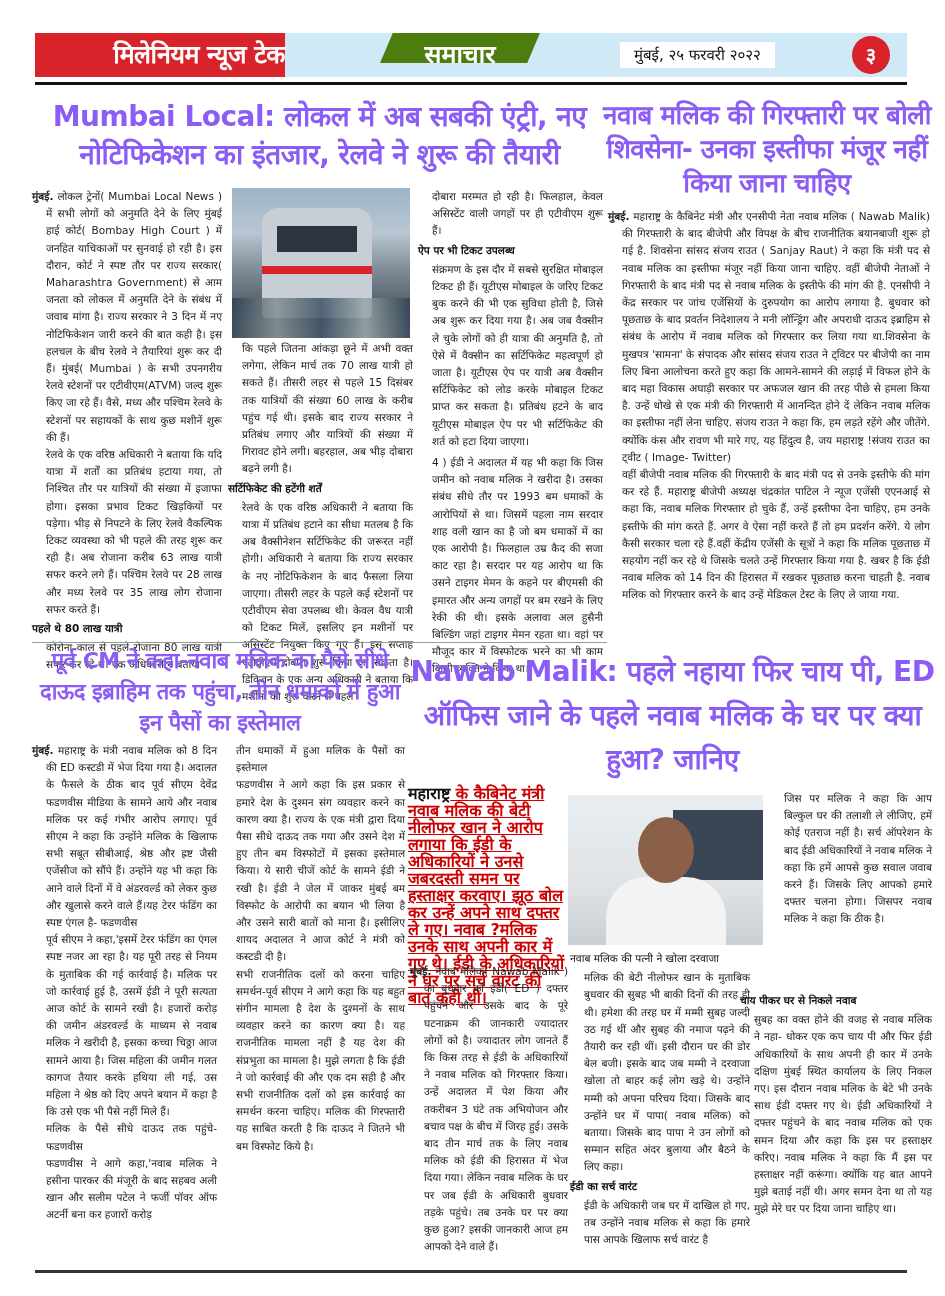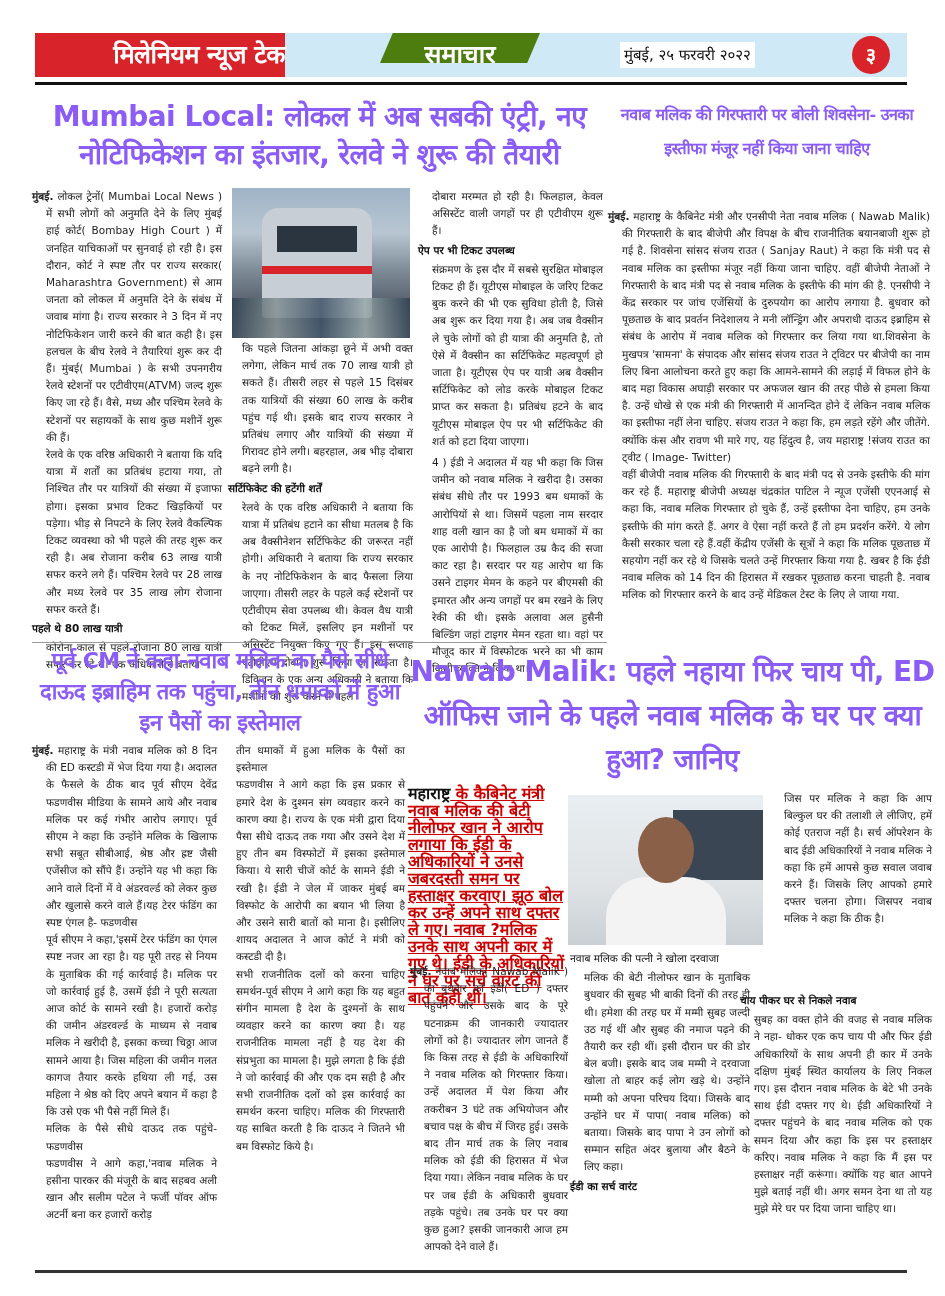--- a/index.html
+++ b/index.html
@@ -7,29 +7,29 @@
   body { font-family: "DejaVu Sans", sans-serif; color: #111; position: relative; }
 
   
   .masthead { position: absolute; left: 35px; top: 33px; width: 872px; height: 44px; background: #cfe9f6; }
   .brand { position: absolute; left: 0; top: 0; width: 250px; height: 44px; background: #d8232a; color: #fff;
            font-weight: bold; font-size: 25px; line-height: 44px; text-align: right; letter-spacing: -0.5px; }
   .section { position: absolute; left: 175px; top: 0; width: 160px; height: 30px; background: #4d7c0f; color: #fff;
              font-weight: bold; font-size: 25px; line-height: 44px; text-align: center;
              clip-path: polygon(8% 0, 100% 0, 92% 100%, 0 100%); }
   .section { left: 345px; width: 160px; }
-  .dateline { position: absolute; left: 585px; top: 9px; height: 26px; padding: 0 4px; background: #fff;
+  .dateline { position: absolute; left: 585px; top: 9px; height: 26px; padding: 0 14px; background: #fff;
               font-size: 15px; line-height: 26px; color: #111; }
   .page-no { position: absolute; left: 817px; top: 3px; width: 38px; height: 38px; border-radius: 50%;
              background: #d8232a; color: #fff; font-size: 20px; font-weight: bold; line-height: 38px; text-align: center; }
   .rule { position: absolute; left: 35px; top: 82px; width: 872px; height: 3px; background: #111; }
 
   .headline { position: absolute; font-weight: bold; text-align: center; color: #8b5cf6; letter-spacing: -0.5px; }
   .h1 { left: 32px; top: 98px; width: 575px; font-size: 28px; line-height: 38px; }
-  .h2 { left: 602px; top: 98px; width: 330px; font-size: 16px; line-height: 34px; }
+  .h2 { left: 602px; top: 98px; width: 330px; font-size: 26px; line-height: 34px; }
   .h3 { left: 30px; top: 645px; width: 380px; font-size: 22px; line-height: 31px; }
   .h4 { left: 400px; top: 650px; width: 545px; font-size: 28px; line-height: 44px; }
 
   .col { position: absolute; font-size: 10.5px; line-height: 17.2px; text-align: justify; color: #222; }
   .col p { text-indent: 0; padding-left: 14px; margin-bottom: 0; }
   .col p .lead { margin-left: -14px; font-weight: bold; }
   .col .sub { font-weight: bold; color: #111; margin: 2px 0; }
 
   .photo { position: absolute; overflow: hidden; }
   .train { left: 232px; top: 188px; width: 178px; height: 150px;
@@ -125,20 +125,21 @@
 </div>
 
 <div class="col" style="left:410px; top:963px; width:158px;">
   <p><span class="lead">मुंबई.</span><span> नवाब मलिक( Nawab Malik ) का बुधवार को ईडी( ED ) दफ्तर पहुंचने और उसके बाद के पूरे घटनाक्रम की जानकारी ज्यादातर लोगों को है। ज्यादातर लोग जानते हैं कि किस तरह से ईडी के अधिकारियों ने नवाब मलिक को गिरफ्तार किया। उन्हें अदालत में पेश किया और तकरीबन 3 घंटे तक अभियोजन और बचाव पक्ष के बीच में जिरह हुई। उसके बाद तीन मार्च तक के लिए नवाब मलिक को ईडी की हिरासत में भेज दिया गया। लेकिन नवाब मलिक के घर पर जब ईडी के अधिकारी बुधवार तड़के पहुंचे। तब उनके घर पर क्या कुछ हुआ? इसकी जानकारी आज हम आपको देने वाले हैं।</span></p>
 </div>
 
 <div class="col" style="left:570px; top:948px; width:180px;">
   <div class="sub" style="font-weight:normal;">नवाब मलिक की पत्नी ने खोला दरवाजा</div>
   <p>मलिक की बेटी नीलोफर खान के मुताबिक बुधवार की सुबह भी बाकी दिनों की तरह ही थी। हमेशा की तरह घर में मम्मी सुबह जल्दी उठ गई थीं और सुबह की नमाज पढ़ने की तैयारी कर रही थीं। इसी दौरान घर की डोर बेल बजी। इसके बाद जब मम्मी ने दरवाजा खोला तो बाहर कई लोग खड़े थे। उन्होंने मम्मी को अपना परिचय दिया। जिसके बाद उन्होंने घर में पापा( नवाब मलिक) को बताया। जिसके बाद पापा ने उन लोगों को सम्मान सहित अंदर बुलाया और बैठने के लिए कहा।</p>
   <div class="sub">ईडी का सर्च वारंट</div>
+  <p>ईडी के अधिकारी जब घर में दाखिल हो गए, तब उन्होंने नवाब मलिक से कहा कि हमारे पास आपके खिलाफ सर्च वारंट है</p>
 </div>
 
 <div class="col" style="left:770px; top:790px; width:162px;">
   <p>जिस पर मलिक ने कहा कि आप बिल्कुल घर की तलाशी ले लीजिए, हमें कोई एतराज नहीं है। सर्च ऑपरेशन के बाद ईडी अधिकारियों ने नवाब मलिक ने कहा कि हमें आपसे कुछ सवाल जवाब करने हैं। जिसके लिए आपको हमारे दफ्तर चलना होगा। जिसपर नवाब मलिक ने कहा कि ठीक है।</p>
 </div>
 <div class="col" style="left:740px; top:990px; width:192px;">
   <div class="sub">चाय पीकर घर से निकले नवाब</div>
   <p>सुबह का वक्त होने की वजह से नवाब मलिक ने नहा- धोकर एक कप चाय पी और फिर ईडी अधिकारियों के साथ अपनी ही कार में उनके दक्षिण मुंबई स्थित कार्यालय के लिए निकल गए। इस दौरान नवाब मलिक के बेटे भी उनके साथ ईडी दफ्तर गए थे। ईडी अधिकारियों ने दफ्तर पहुंचने के बाद नवाब मलिक को एक समन दिया और कहा कि इस पर हस्ताक्षर करिए। नवाब मलिक ने कहा कि मैं इस पर हस्ताक्षर नहीं करूंगा। क्योंकि यह बात आपने मुझे बताई नहीं थी। अगर समन देना था तो यह मुझे मेरे घर पर दिया जाना चाहिए था।</p>
 </div>
 

